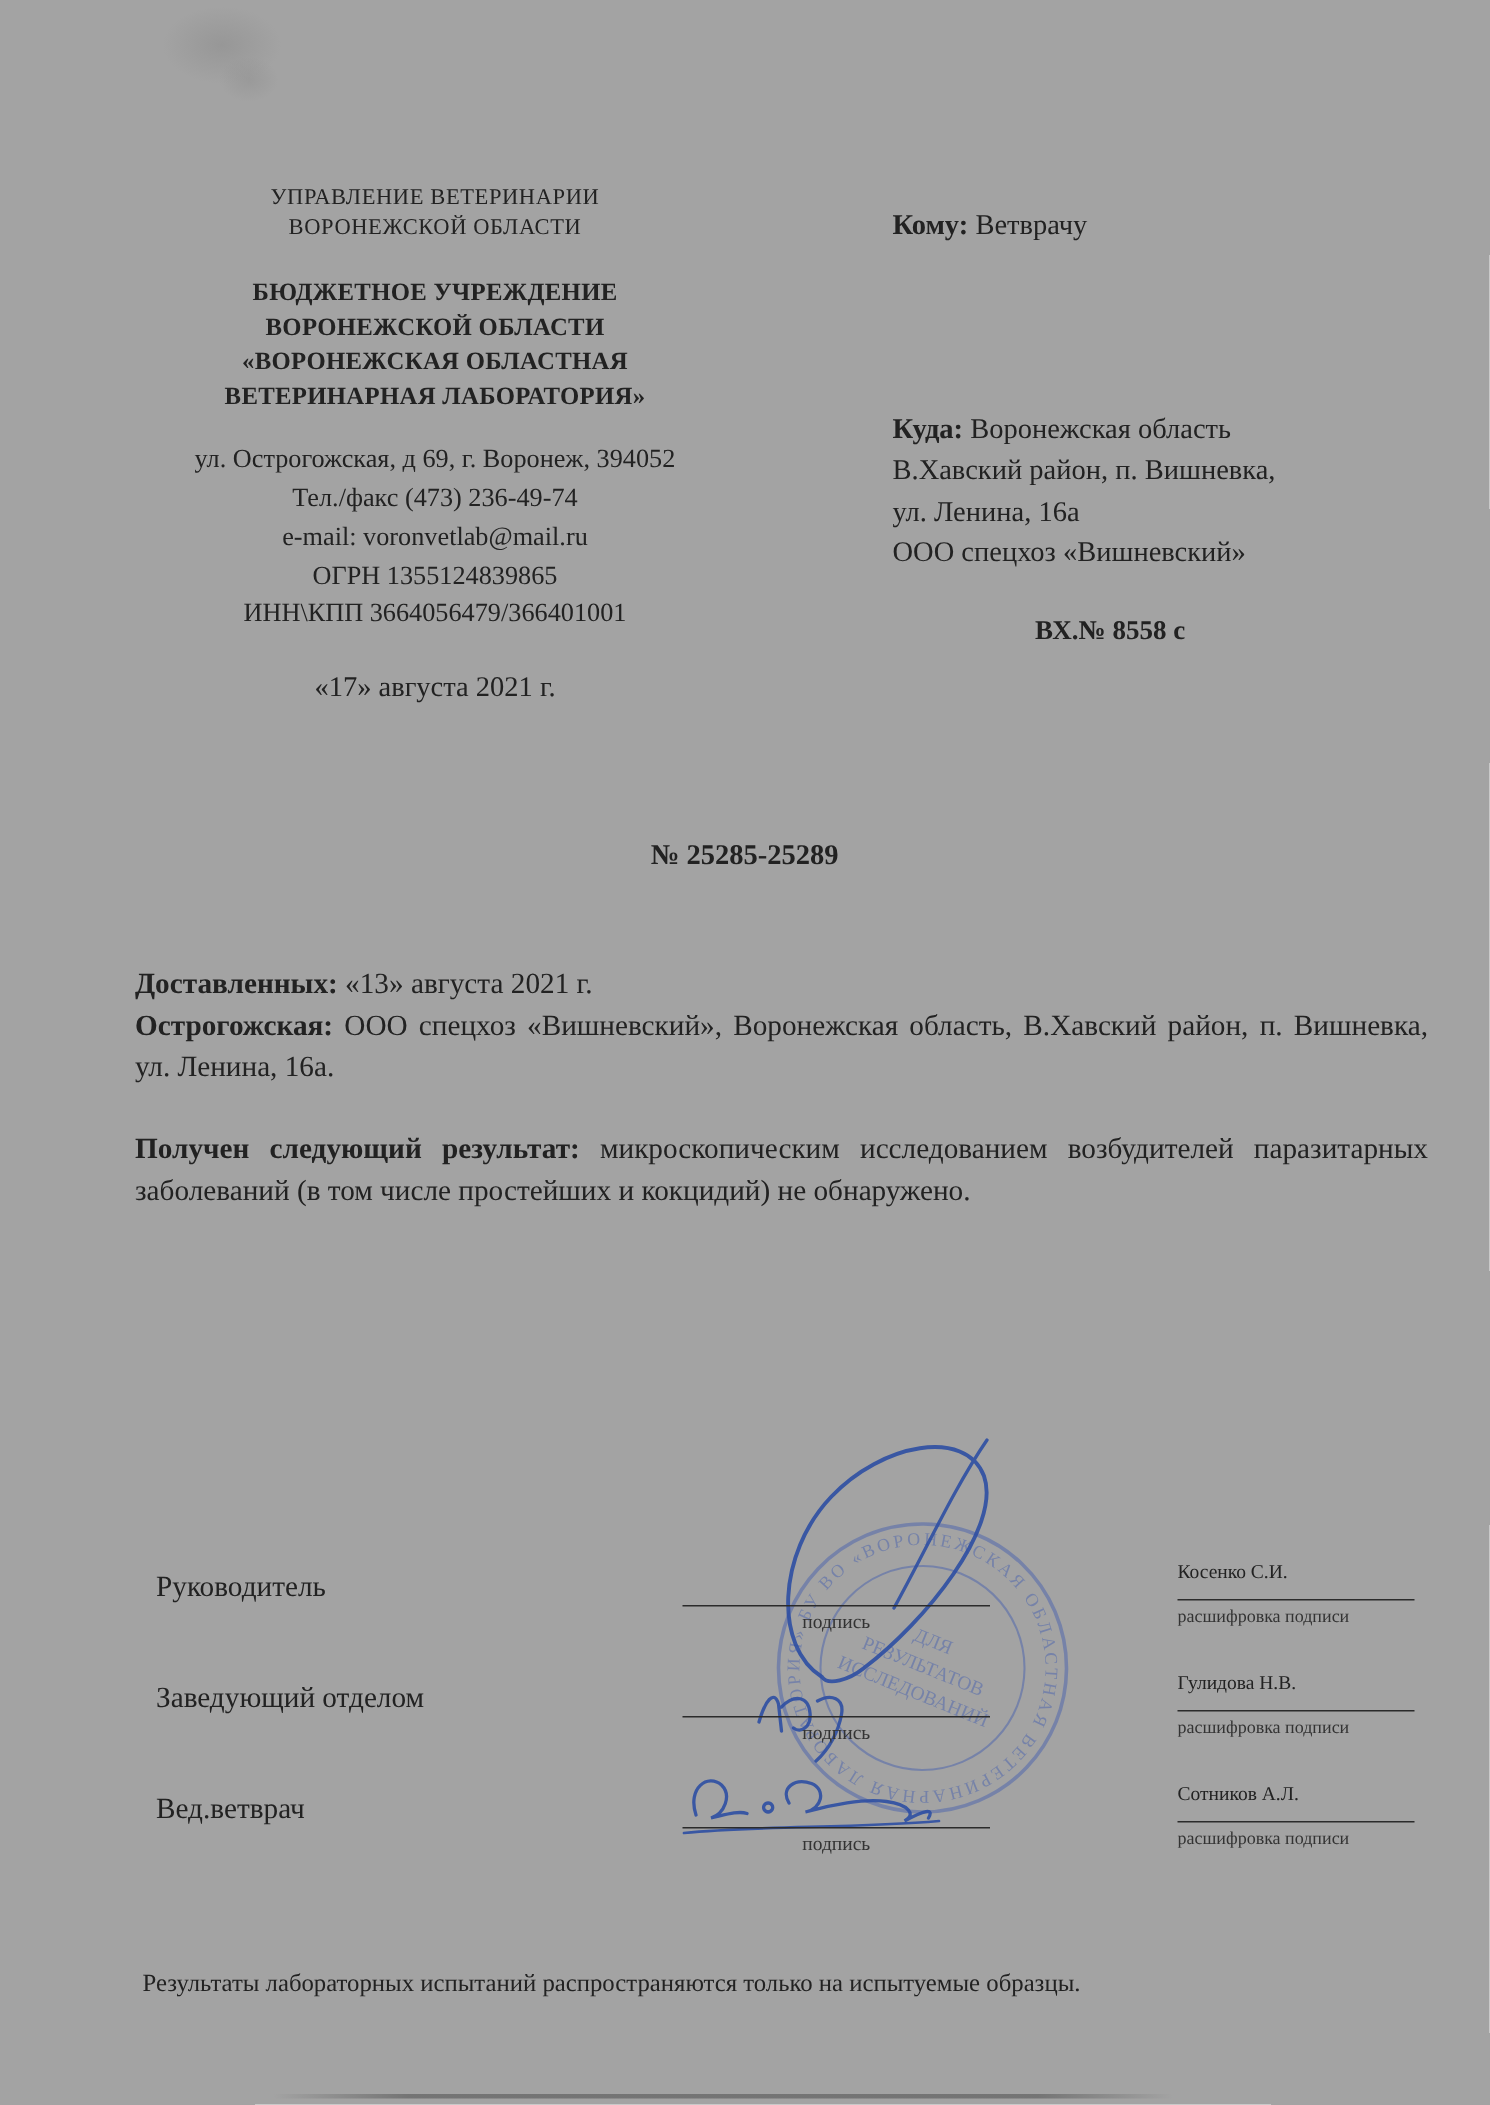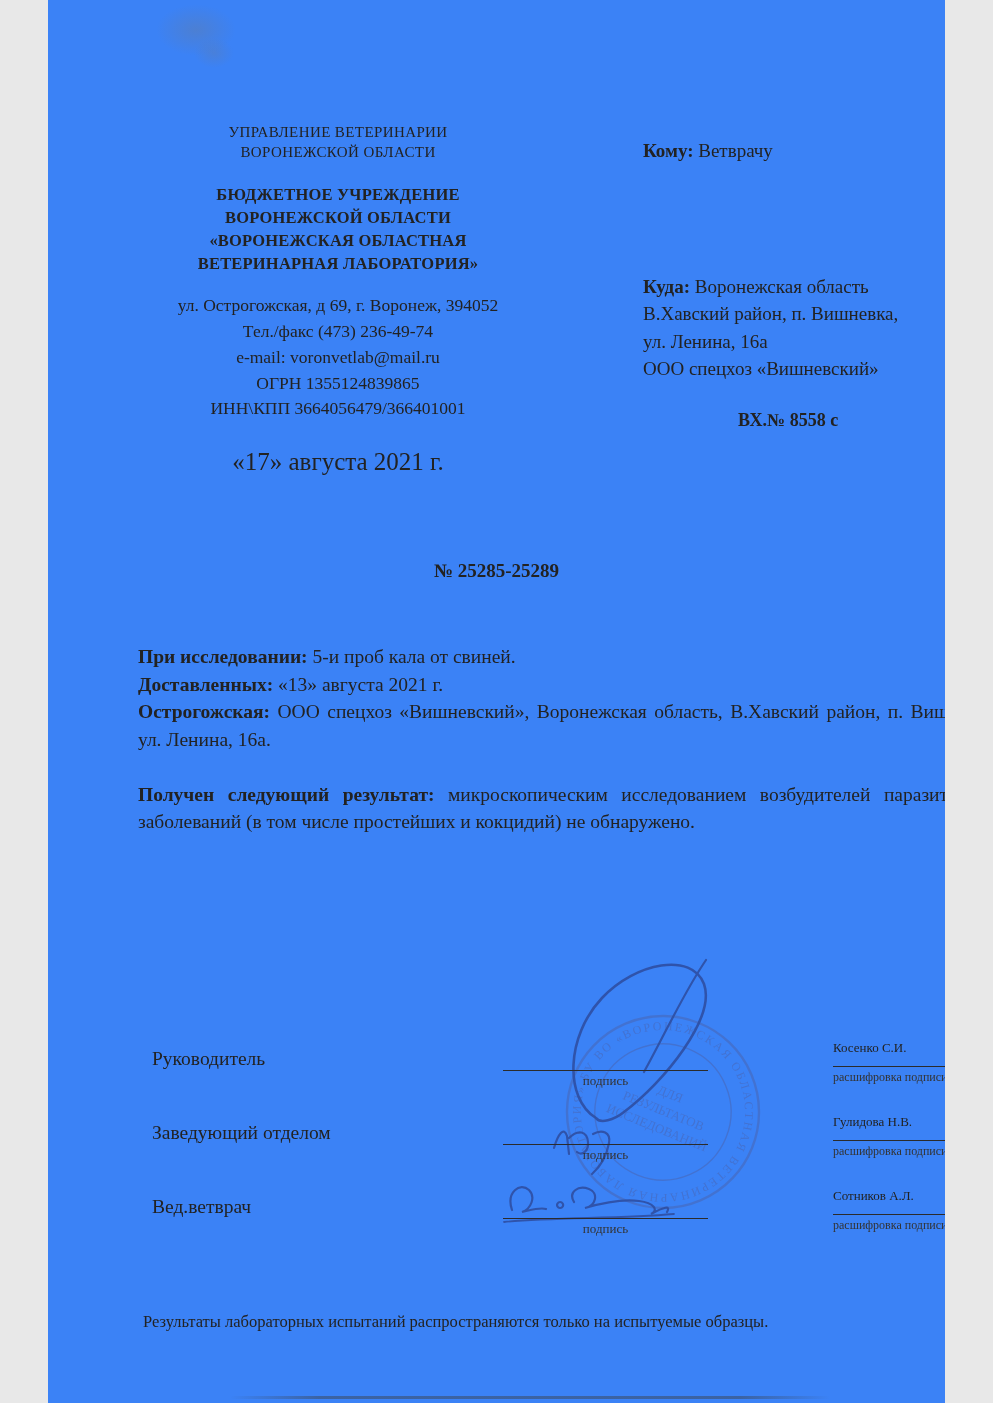--- a/index.html
+++ b/index.html
@@ -1,34 +1,34 @@
 <!DOCTYPE html>
 <html><head>
 <meta charset="utf-8">
 <style>
   html,body { margin:0; padding:0; background:#e8e8e8; }
   .page {
-    position:relative; width:897px; height:1403px; margin:0 auto;
-    background:#3b82f6; overflow:hidden;
+    position:relative; width:993px; height:1403px; margin:0 auto;
+    background:#a3a3a3; overflow:hidden;
     font-family:"Liberation Serif", serif; color:#222;
   }
   
   .smudge1 { position:absolute; left:108px; top:4px; width:80px; height:52px;
     background:radial-gradient(ellipse at center, rgba(120,120,120,.28), rgba(120,120,120,0) 70%); }
   .smudge2 { position:absolute; left:146px; top:38px; width:40px; height:30px;
     background:radial-gradient(ellipse at center, rgba(120,120,120,.22), rgba(120,120,120,0) 70%); }
   .edge-bottom { position:absolute; left:182px; top:1396px; width:600px; height:3px;
     background:linear-gradient(to right, rgba(60,60,60,0), rgba(60,60,60,.45) 15%, rgba(60,60,60,.45) 85%, rgba(60,60,60,0)); }
 
   
   .hdr-left { position:absolute; left:80px; top:122px; width:420px; text-align:center; }
   .authority { font-size:15px; letter-spacing:.4px; line-height:1.35; }
   .orgname { font-weight:bold; font-size:16.5px; line-height:1.4; margin-top:20px; letter-spacing:.2px; }
   .contact { font-size:17.5px; line-height:1.48; margin-top:18px; }
-  .doc-date { font-size:25px; margin-top:26px; }
+  .doc-date { font-size:19px; margin-top:26px; }
 
   
   .hdr-right { position:absolute; left:595px; top:137px; width:340px; font-size:19px; line-height:1.45; }
   .to-line b, .where-block b { font-weight:bold; }
   .where-block { margin-top:108px;font-family:Liberation Serif, serif; }
   .incoming { font-weight:bold; margin-top:24px; margin-left:95px; font-size:18px; }
 
   
   .title-block { position:absolute; left:0; top:552px; width:100%; text-align:center; }
   .title-main { font-weight:bold; font-size:20px; letter-spacing:.4px; }
@@ -102,21 +102,20 @@
       <div>ООО спецхоз «Вишневский»</div>
     </div>
     <div class="incoming">ВХ.№ 8558 с</div>
   </div>
 
   <div class="title-block">
     <div class="title-num">№ 25285-25289</div>
   </div>
 
   <div class="body-text">
-    <p><b>При исследовании:</b><span> 5-и проб кала от свиней.</span></p>
     <p><b>Доставленных:</b><span> «13» августа 2021 г.</span></p>
     <p><b>Острогожская:</b><span> ООО спецхоз «Вишневский», Воронежская область, В.Хавский район, п. Вишневка, ул. Ленина, 16а.</span></p>
     <p class="result"><b>Получен следующий результат:</b><span> микроскопическим исследованием возбудителей паразитарных заболеваний (в том числе простейших и кокцидий) не обнаружено.</span></p>
   </div>
 
   <svg class="stamp" width="230" height="230" viewBox="0 0 230 230">
     <g opacity="0.5" transform="rotate(22 115 115)">
       <circle cx="115" cy="115" r="96" fill="none" stroke="#4a63ae" stroke-width="2.4"></circle>
       <circle cx="115" cy="115" r="68" fill="none" stroke="#4a63ae" stroke-width="1.4"></circle>
       <defs>

